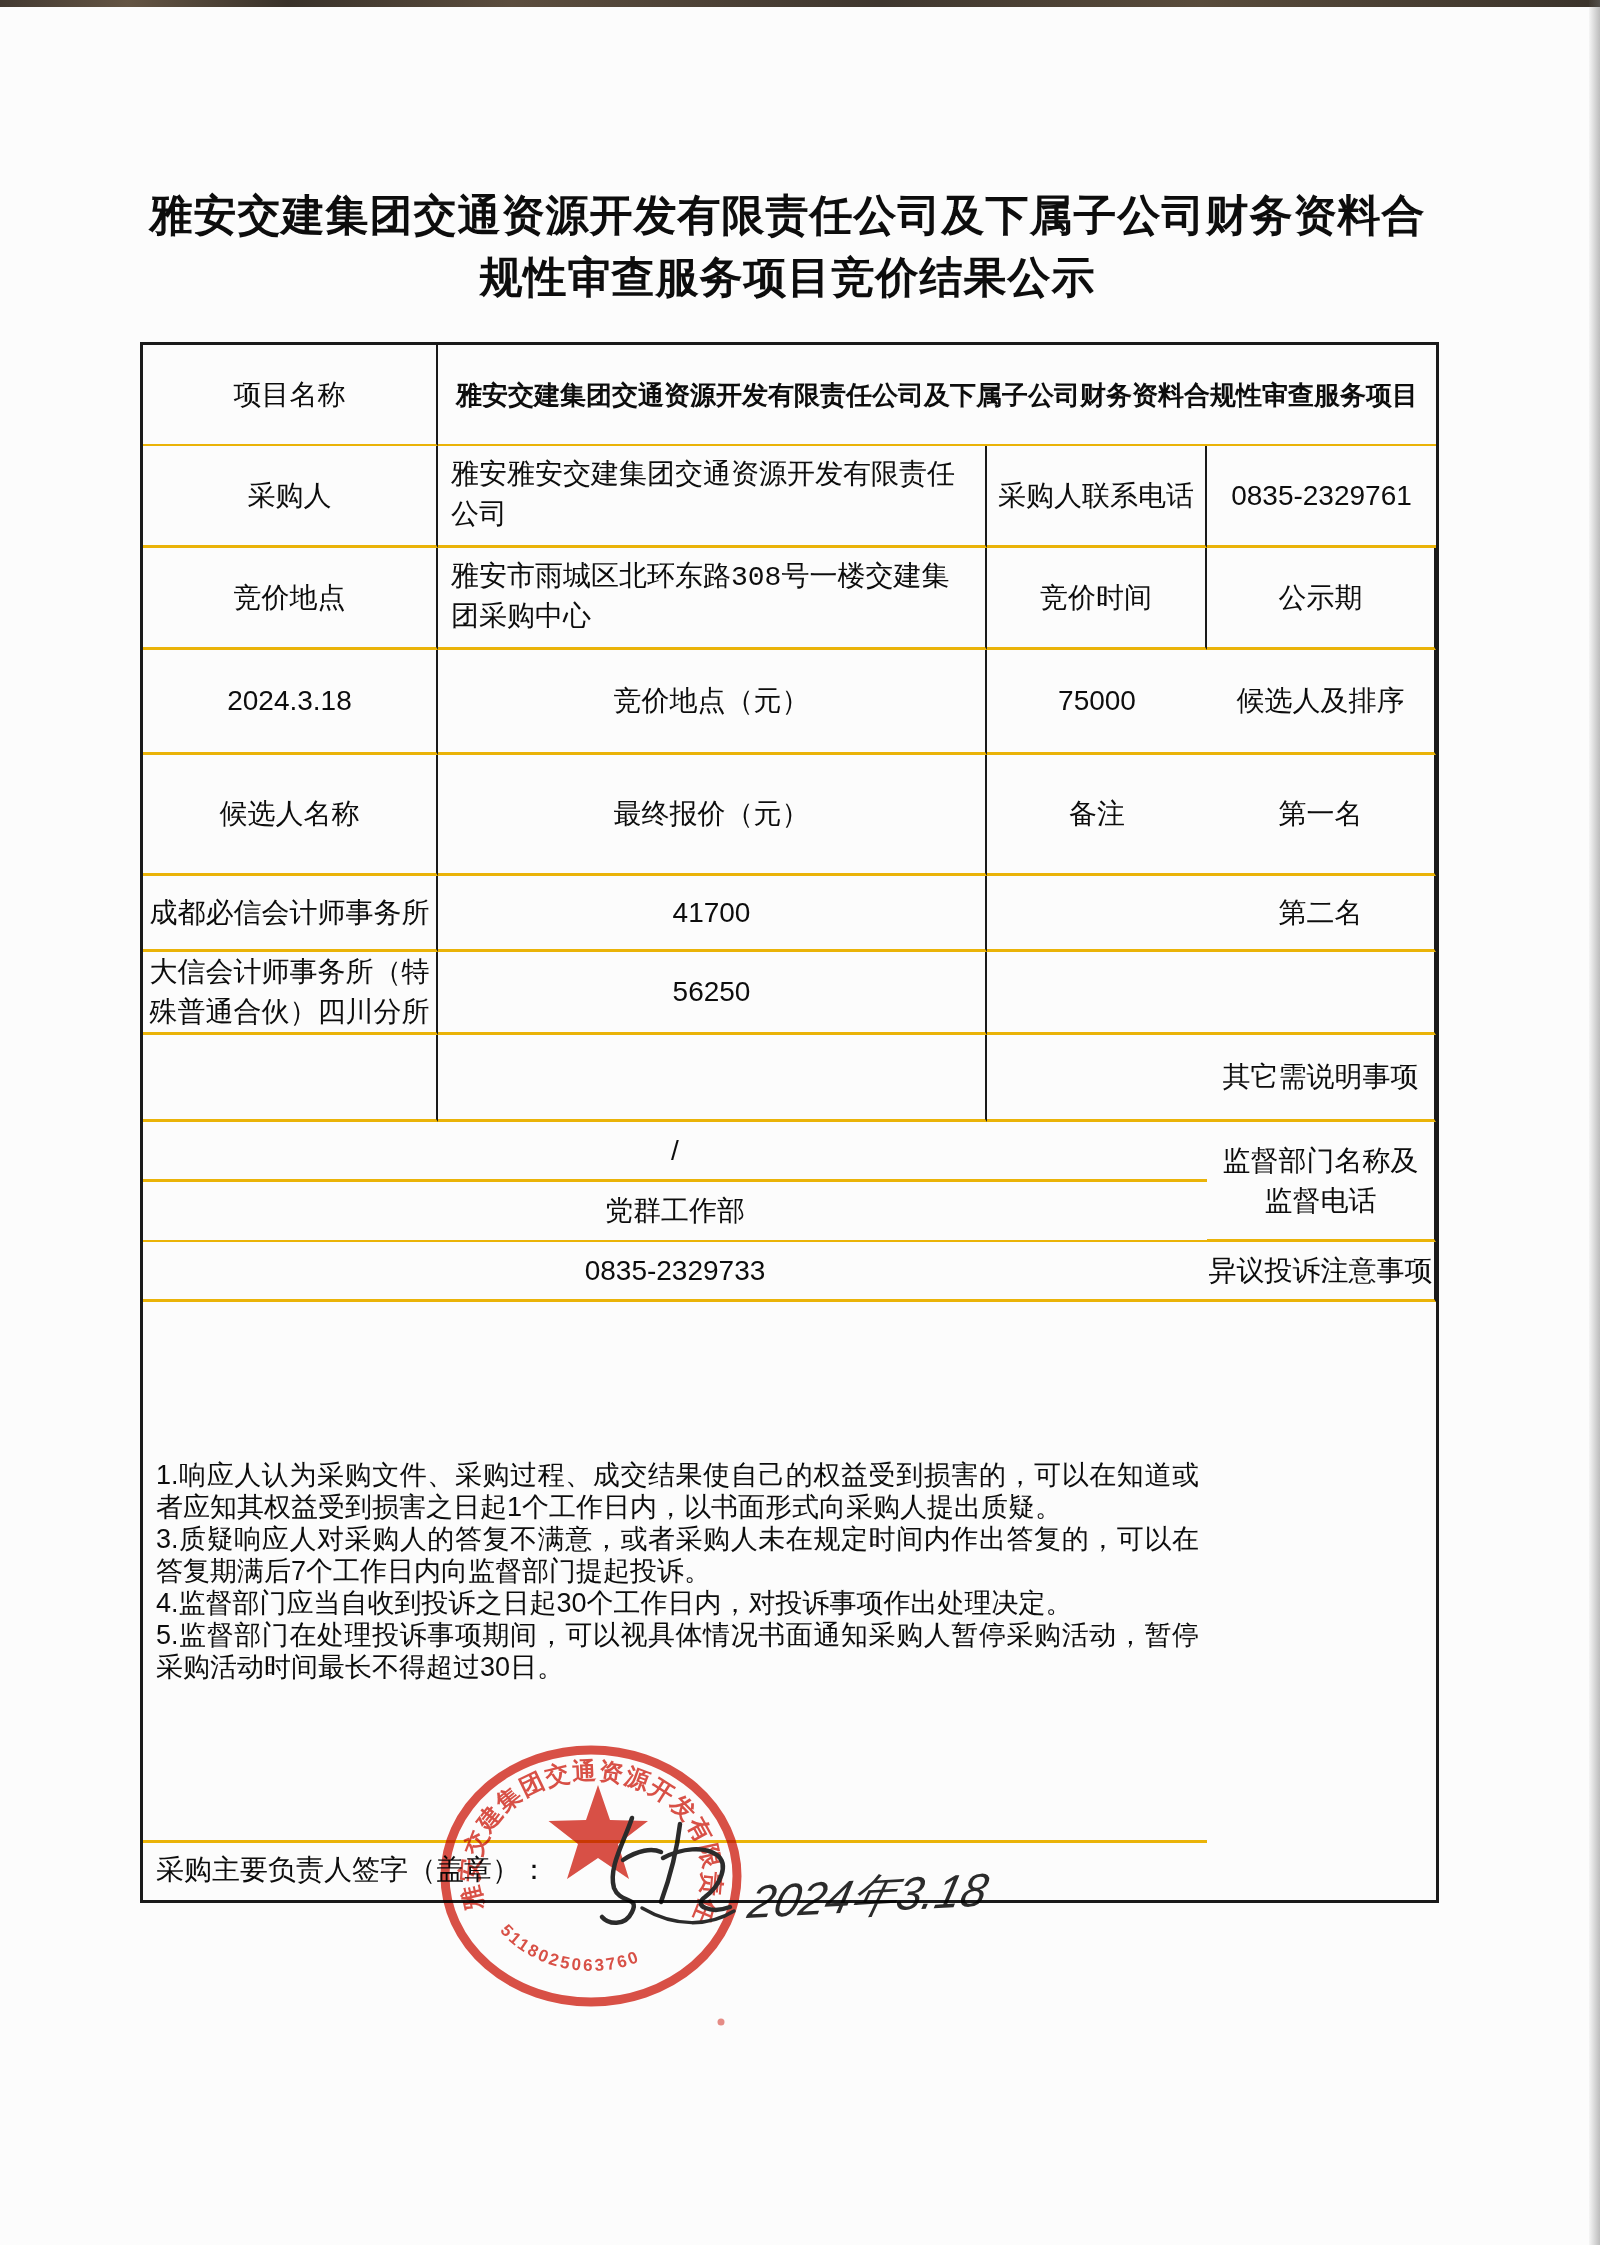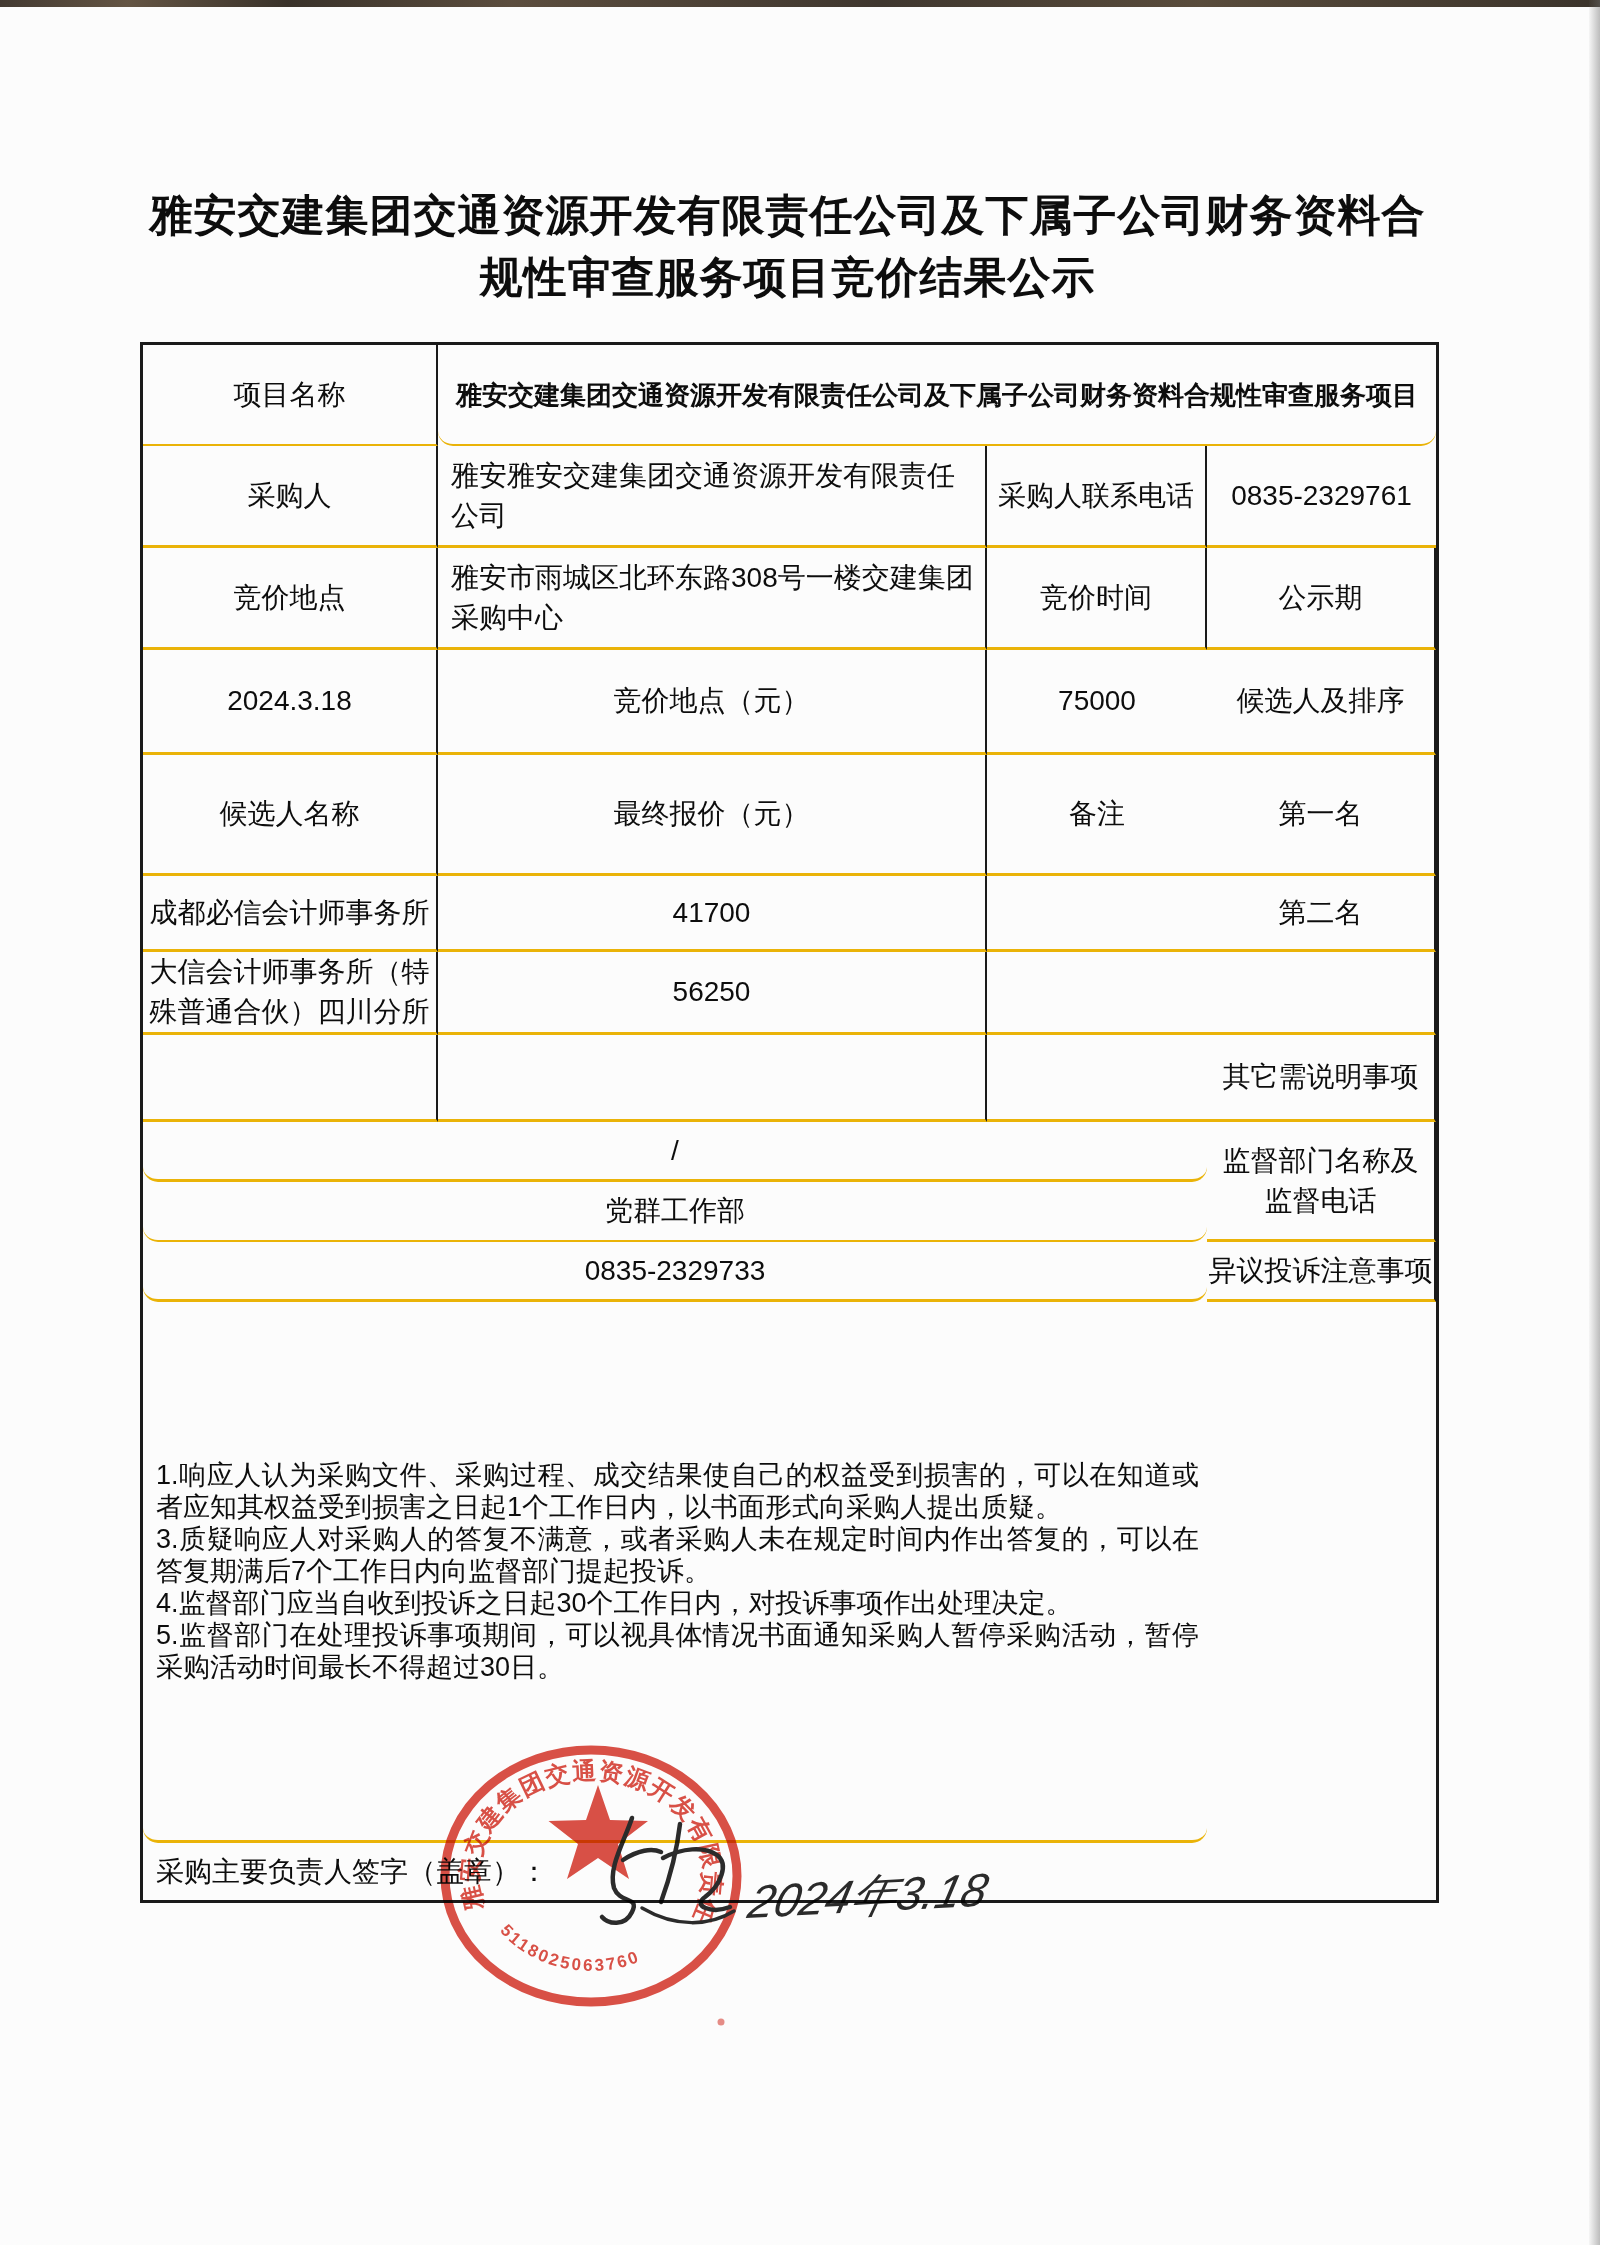--- a/index.html
+++ b/index.html
@@ -20,24 +20,24 @@
     display:grid;
     grid-template-columns:295px 549px 220px 229px;
     grid-template-rows:101px 102px 102px 105px 121px 76px 83px 87px 60px 60px 60px 541px 57px;
     border:3px solid #1a1a1a;background:transparent;}
   .cell{border-right:2px solid #1a1a1a;border-bottom:3px solid #eab308;
     display:flex;align-items:center;justify-content:center;
     font-size:28px;line-height:40px;text-align:center;overflow:hidden;}
   .cell.last-col{border-right:none;}
   .cell.no-b{border-bottom:none;}
   .cell.thin-b{border-bottom-width:2px;}
-  .cell.span3{grid-column:span 3;border-radius:15px;}
+  .cell.span3{grid-column:span 3;}
   .cell.span4{grid-column:span 4;}
   .cell.rowspan2{grid-row:span 2;}
-  .cell.left{justify-content:flex-start;text-align:left;padding:0 10px 0 13px;}
+  .cell.left{justify-content:flex-start;text-align:left;padding:0 10px 0 13px;font-family:Liberation Mono, monospace;}
   .cell.bold{font-weight:700;font-size:26px;}
   .cell.pad-sm{padding:0 6px;}
   .notice-cell{flex-direction:column;justify-content:center;align-items:stretch;
     text-align:left;font-size:27px;line-height:32px;padding:0 8px 0 13px;}
   .notice-cell div{text-align:justify;}
   .stamp-layer{position:absolute;left:380px;top:1700px;width:640px;height:400px;
     pointer-events:none;mix-blend-mode:multiply;}
   .stamp-red{opacity:.88;}
   .arc-text{font-size:24px;letter-spacing:1.5px;font-weight:700;}
   .serial-text{font-size:17px;letter-spacing:2.5px;font-weight:700;}

